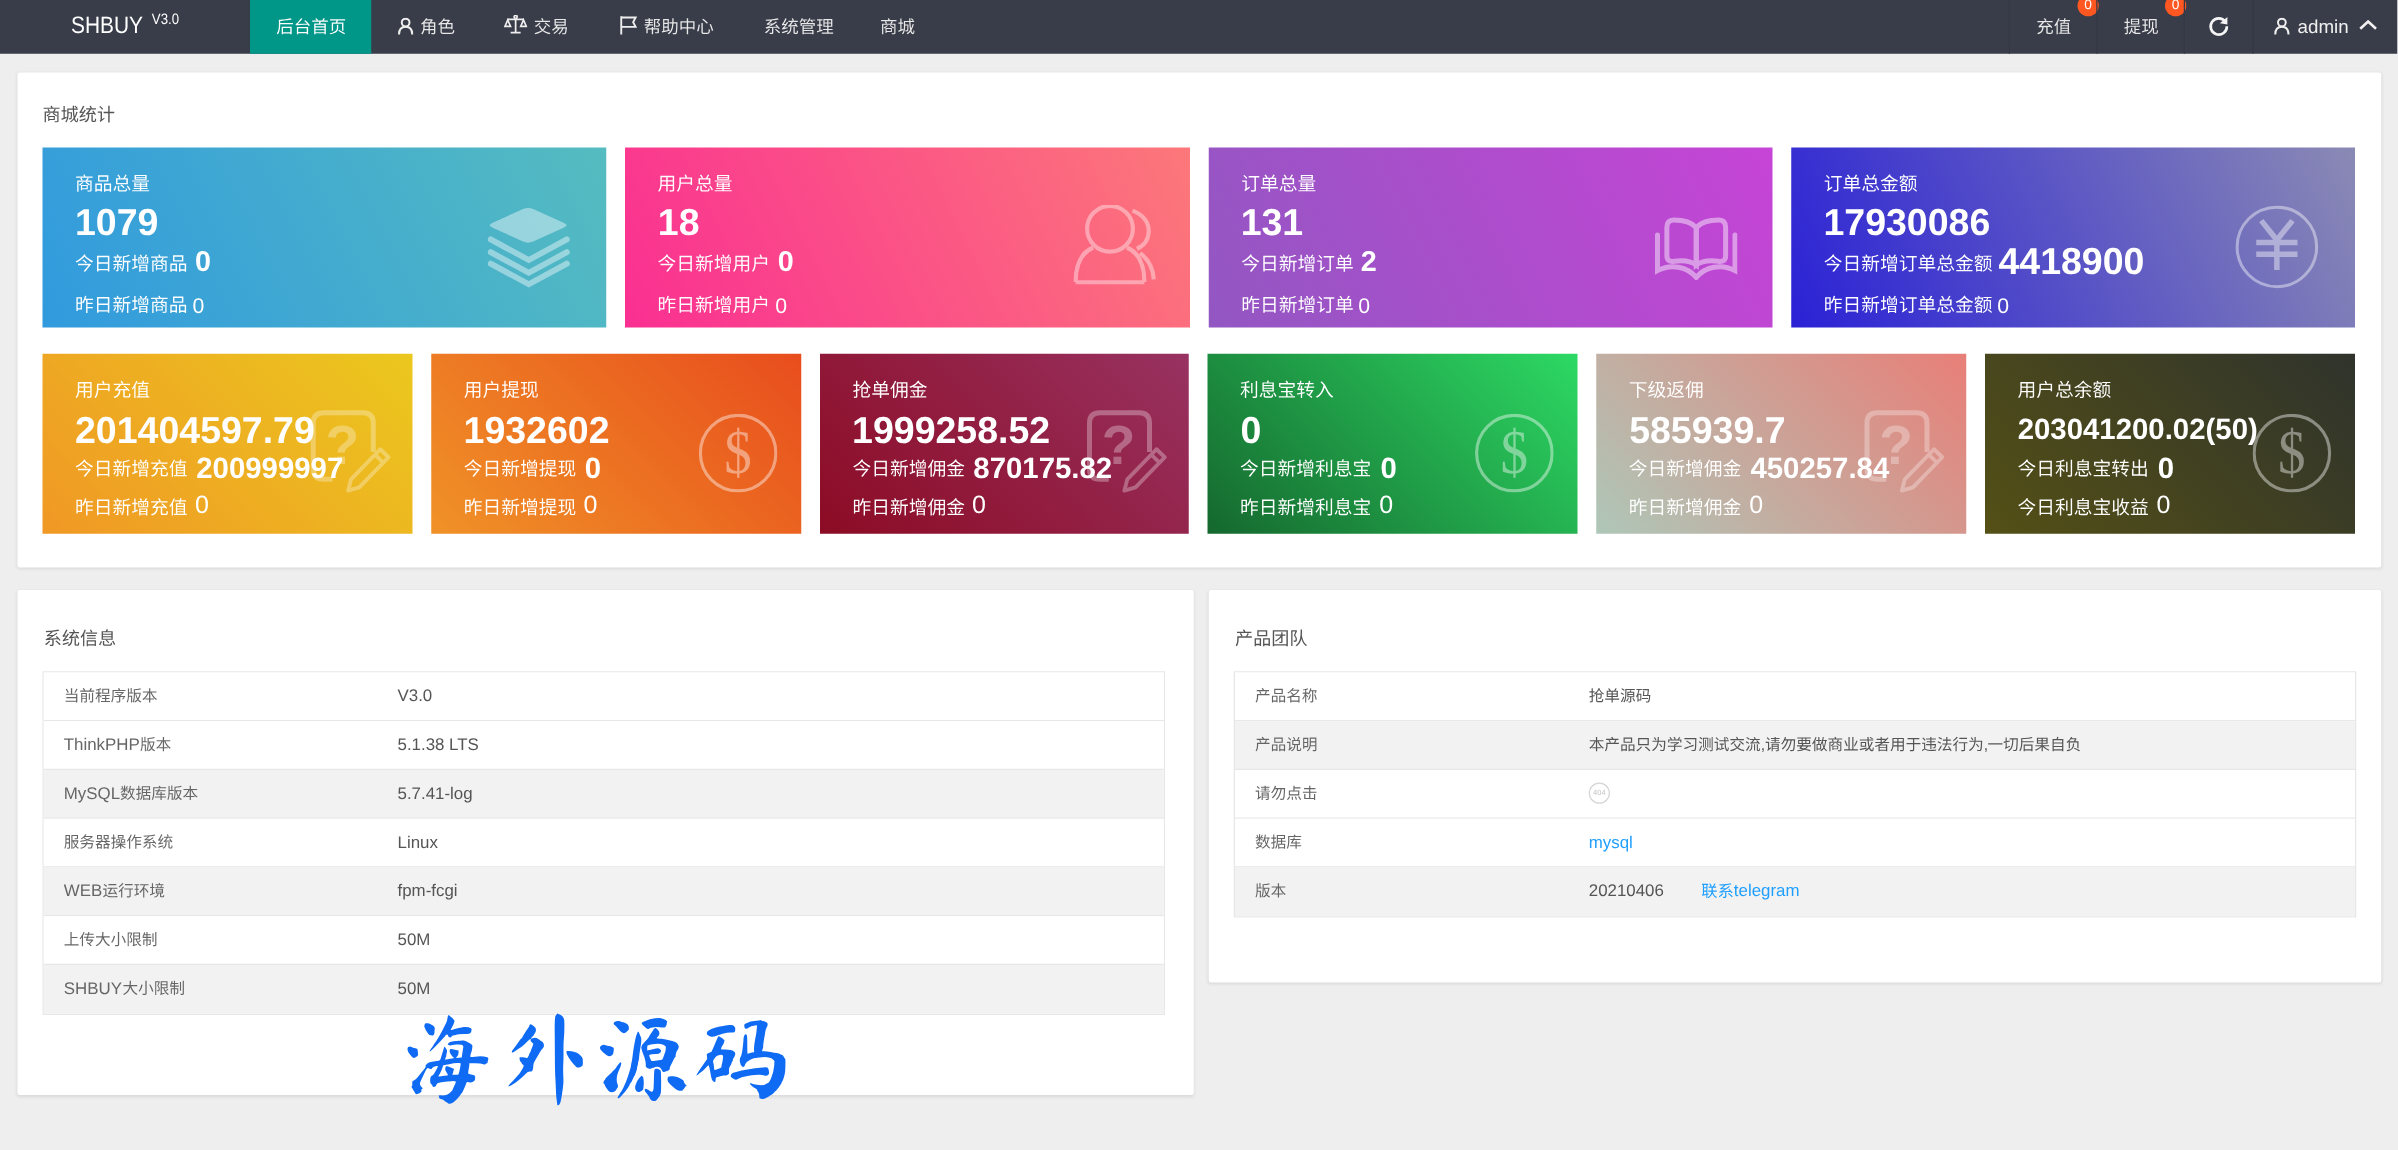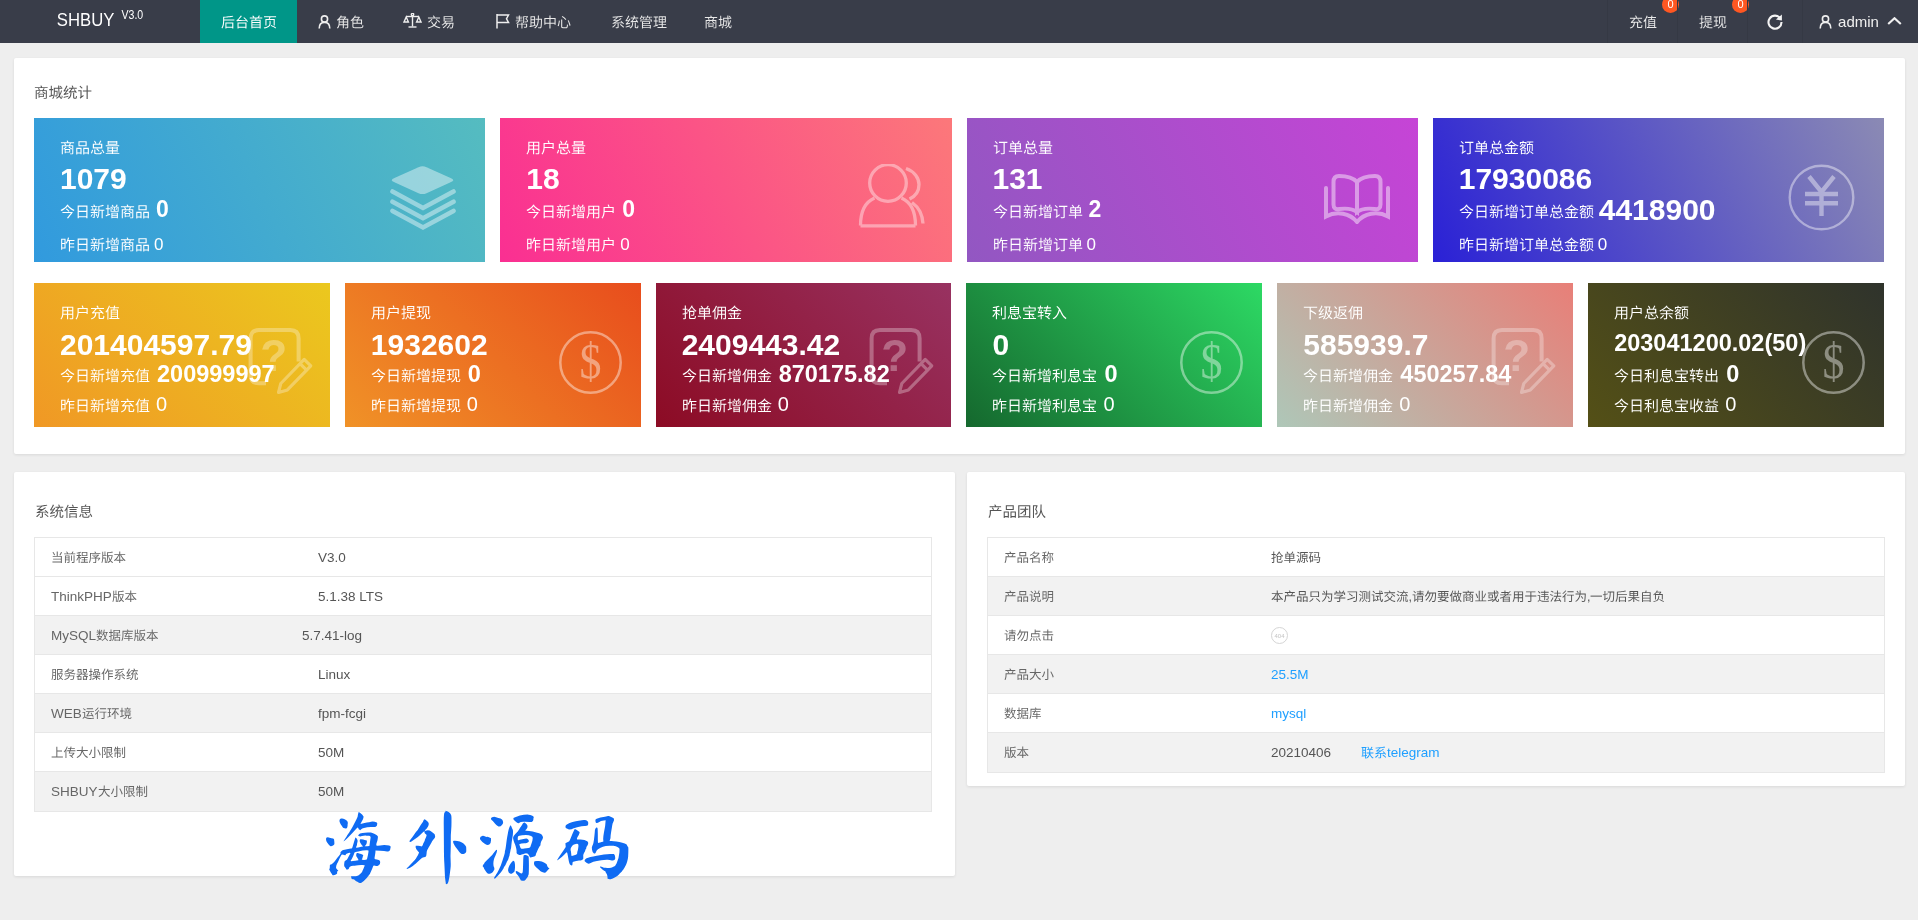--- a/index.html
+++ b/index.html
@@ -283,21 +283,21 @@
 <text x="31.5" y="47.5" text-anchor="middle" fill="#fff" transform="scale(0.88,1)" transform-origin="31.5 0" style="font-family:'Liberation Serif',serif;font-size:50px">$</text>
 </svg>
       </div>
       <div class="card" style="background:linear-gradient(45deg,#8c0b24,#983261)">
         <div style="position:absolute;left:26px;top:21px"><svg style="width:60.0px;height:15.0px;vertical-align:-1.80px;" viewBox="0 -880 4000 1000" fill="#fff">
             <use href="#g62a2" x="0"></use>
             <use href="#g5355" x="1000"></use>
             <use href="#g4f63" x="2000"></use>
             <use href="#g91d1" x="3000"></use>
           </svg></div>
-        <div style="position:absolute;left:26px;top:47px;font-size:30px;font-weight:bold;line-height:30px;color:#fff;font-family:'Liberation Sans',sans-serif">2409443.42</div>
+        <div style="position:absolute;left:26px;top:47px;font-size:30px;font-weight:bold;line-height:30px;color:#fff;font-family:'Liberation Sans',sans-serif">1999258.52</div>
         <div style="position:absolute;left:26px;top:84px"><svg style="width:90.0px;height:15.0px;vertical-align:-1.80px;" viewBox="0 -880 6000 1000" fill="#fff">
             <use href="#g4eca" x="0"></use>
             <use href="#g65e5" x="1000"></use>
             <use href="#g65b0" x="2000"></use>
             <use href="#g589e" x="3000"></use>
             <use href="#g4f63" x="4000"></use>
             <use href="#g91d1" x="5000"></use>
           </svg></div>
         <div style="position:absolute;left:123px;top:80px;font-size:23.5px;font-weight:bold;line-height:23.5px;color:#fff;font-family:'Liberation Sans',sans-serif">870175.82</div>
         <div style="position:absolute;left:26px;top:114.5px"><svg style="width:90.0px;height:15.0px;vertical-align:-1.80px;" viewBox="0 -880 6000 1000" fill="#fff">
@@ -451,21 +451,21 @@
           <div style="position:absolute;left:283px;top:0;line-height:38px"><span style="font-size:13.5px;color:#555;font-family:'Liberation Sans',sans-serif">5.1.38 LTS</span></div>
         </div>
         <div style="height:39px;background:#f2f2f2;border-bottom:1px solid #e7e7e7;position:relative">
           <div style="position:absolute;left:16px;top:0;line-height:38px"><span style="font-size:13.5px;color:#666;font-family:'Liberation Sans',sans-serif">MySQL</span><svg style="width:62.5px;height:12.5px;vertical-align:-1.50px;" viewBox="0 -880 5000 1000" fill="#666">
               <use href="#g6570" x="0"></use>
               <use href="#g636e" x="1000"></use>
               <use href="#g5e93" x="2000"></use>
               <use href="#g7248" x="3000"></use>
               <use href="#g672c" x="4000"></use>
             </svg></div>
-          <div style="position:absolute;left:267px;top:0;line-height:38px"><span style="font-size:13.5px;color:#555;font-family:'Liberation Sans',sans-serif">5.7.41-log</span></div>
+          <div style="position:absolute;left:283px;top:0;line-height:38px"><span style="font-size:13.5px;color:#555;font-family:'Liberation Sans',sans-serif">5.7.41-log</span></div>
         </div>
         <div style="height:39px;background:#fff;border-bottom:1px solid #e7e7e7;position:relative">
           <div style="position:absolute;left:16px;top:0;line-height:38px"><svg style="width:87.5px;height:12.5px;vertical-align:-1.50px;" viewBox="0 -880 7000 1000" fill="#666">
               <use href="#g670d" x="0"></use>
               <use href="#g52a1" x="1000"></use>
               <use href="#g5668" x="2000"></use>
               <use href="#g64cd" x="3000"></use>
               <use href="#g4f5c" x="4000"></use>
               <use href="#g7cfb" x="5000"></use>
               <use href="#g7edf" x="6000"></use>
@@ -571,29 +571,20 @@
             </svg></div>
         </div>
         <div style="height:39px;background:#fff;border-bottom:1px solid #e7e7e7;position:relative">
           <div style="position:absolute;left:16px;top:0;line-height:38px"><svg style="width:50.0px;height:12.5px;vertical-align:-1.50px;" viewBox="0 -880 4000 1000" fill="#666">
               <use href="#g8bf7" x="0"></use>
               <use href="#g52ff" x="1000"></use>
               <use href="#g70b9" x="2000"></use>
               <use href="#g51fb" x="3000"></use>
             </svg></div>
           <div style="position:absolute;left:283px;top:0;line-height:38px"><span style="display:inline-block;width:17px;height:17px;border:1px solid #d5d5d5;border-radius:50%;text-align:center;line-height:17px;font-size:6px;color:#c4c4c4;vertical-align:middle;font-family:'Liberation Sans',sans-serif">404</span></div>
-        </div>
-        <div style="height:39px;background:#f2f2f2;border-bottom:1px solid #e7e7e7;position:relative">
-          <div style="position:absolute;left:16px;top:0;line-height:38px"><svg style="width:50.0px;height:12.5px;vertical-align:-1.50px;" viewBox="0 -880 4000 1000" fill="#666">
-              <use href="#g4ea7" x="0"></use>
-              <use href="#g54c1" x="1000"></use>
-              <use href="#g5927" x="2000"></use>
-              <use href="#g5c0f" x="3000"></use>
-            </svg></div>
-          <div style="position:absolute;left:283px;top:0;line-height:38px"><span style="font-size:13.5px;color:#1E9FFF;font-family:'Liberation Sans',sans-serif">25.5M</span></div>
         </div>
         <div style="height:39px;background:#fff;border-bottom:1px solid #e7e7e7;position:relative">
           <div style="position:absolute;left:16px;top:0;line-height:38px"><svg style="width:37.5px;height:12.5px;vertical-align:-1.50px;" viewBox="0 -880 3000 1000" fill="#666">
               <use href="#g6570" x="0"></use>
               <use href="#g636e" x="1000"></use>
               <use href="#g5e93" x="2000"></use>
             </svg></div>
           <div style="position:absolute;left:283px;top:0;line-height:38px"><span style="font-size:13.5px;color:#1E9FFF;font-family:'Liberation Sans',sans-serif">mysql</span></div>
         </div>
         <div style="height:39px;background:#f2f2f2;position:relative">

